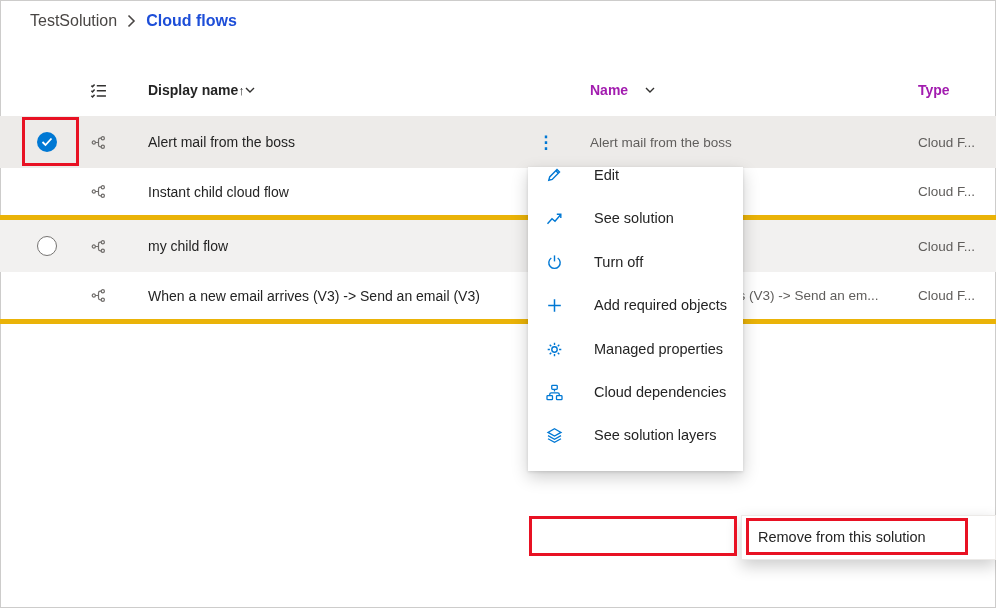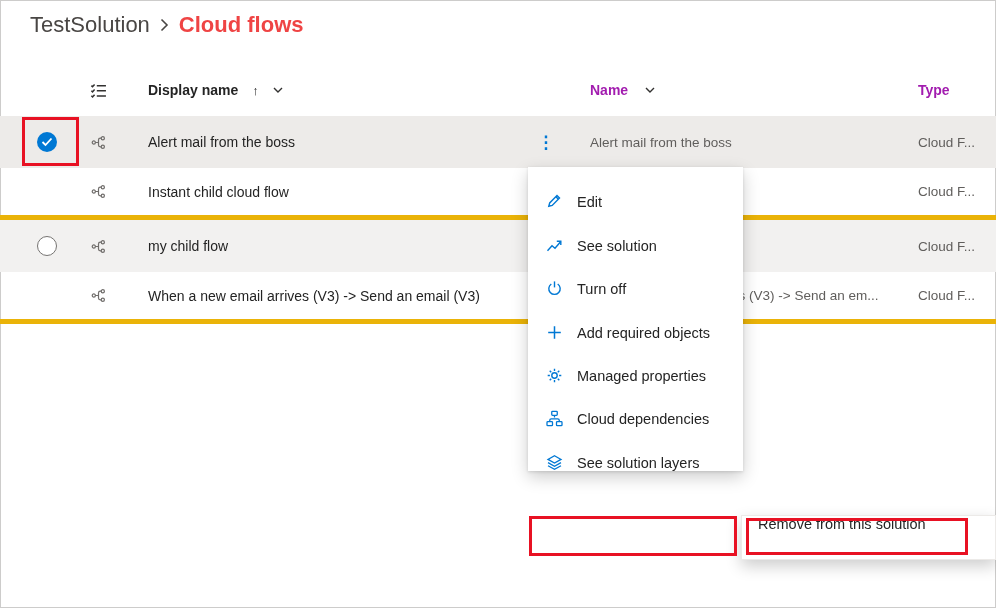--- a/index.html
+++ b/index.html
@@ -1,59 +1,59 @@
 <!DOCTYPE html>
 <html><head>
 <meta charset="utf-8">
 <style>
   *{box-sizing:border-box;margin:0;padding:0}
   html,body{background:#fff}
   body{font-family:"Liberation Sans",sans-serif}
   .stage{position:relative;width:996px;height:608px;background:#fff;overflow:hidden;outline:1px solid #cdcccb;outline-offset:-1px}
 
   
-  .breadcrumb{position:absolute;left:30px;top:12px;display:flex;align-items:center;gap:10px;font-size:22px}
+  .breadcrumb{position:absolute;left:30px;top:12px;display:flex;align-items:center;gap:10px;font-size:16px}
   .crumb{color:#494644;cursor:pointer}
-  .crumb.current{color:#ef4444;font-weight:700}
+  .crumb.current{color:#1d4ed8;font-weight:700}
 
   
   .grid{position:absolute;left:0;top:64px;right:0}
   .hrow,.row{display:flex;align-items:center;height:52px}
   .hrow{font-weight:700;font-size:14px;color:#242424}
   .c-check{width:80px;flex:none;display:flex;align-items:center}
   .c-icon{width:36px;flex:none;display:flex;justify-content:center;align-items:center}
-  .c-display{width:412px;flex:none;padding-left:32px;font-size:14px;color:#242424;white-space:nowrap;overflow:hidden;display:flex;align-items:center;gap:14px}
+  .c-display{width:412px;flex:none;padding-left:32px;font-size:14px;color:#242424;white-space:nowrap;overflow:hidden;display:flex;align-items:center;gap:0}
   .c-kebab{width:36px;flex:none;display:flex;justify-content:center;align-items:center}
   .c-name{width:336px;flex:none;padding-left:26px;white-space:nowrap;overflow:hidden}
   .c-type{flex:1;padding-left:18px;white-space:nowrap;overflow:hidden}
   .row .c-name,.row .c-type{font-size:13.5px;color:#605e5c}
   .hrow .c-name,.hrow .c-type{font-size:14px;color:#a21caf;display:flex;align-items:center;gap:17px;overflow:visible}
   .row.sel{background:#edebe9}
   .row.alt{background:#f2f1f0}
   .row.white{border-bottom:5px solid #eab308}
 
   .radio{width:20px;height:20px;border-radius:50%;margin-left:37px;flex:none}
   .radio.checked{background:#0078d4;display:flex;align-items:center;justify-content:center;cursor:pointer}
   .radio.empty{background:#fff;border:1px solid #767472;cursor:pointer}
   .kebab{color:#0078d4;font-size:17px;font-weight:700;cursor:pointer;line-height:1}
   .sort{font-weight:400;font-size:13px;color:#242424}
 
   
   .menu{position:absolute;left:528px;top:167px;width:215px;background:#fff;
         box-shadow:0 6px 16px rgba(0,0,0,.20),0 1px 3px rgba(0,0,0,.12);z-index:5}
-  .menu-item{height:43.4px;display:flex;align-items:flex-end;gap:13px;padding:0 12px 0 17px;
+  .menu-item{height:43.4px;display:flex;align-items:flex-start;gap:30px;padding:0 12px 0 17px;
              font-size:14.5px;color:#242424;cursor:pointer}
   .menu-item.hl{background:#f3f2f1}
   .mi-icon{width:19px;flex:none;display:flex;justify-content:center;align-items:center}
   .mi-chevron{margin-left:auto;display:flex;align-items:center}
 
   
   .submenu{position:absolute;left:741px;top:515px;width:255px;background:#fff;border:1px solid #eceae8;
            box-shadow:0 6px 16px rgba(0,0,0,.20);z-index:6}
-  .sub-item{height:42.5px;display:flex;align-items:flex-start;padding-left:16px;font-size:14.5px;color:#242424;cursor:pointer}
+  .sub-item{height:42.5px;display:flex;align-items:center;padding-left:16px;font-size:14.5px;color:#242424;cursor:pointer}
 
   
   .ann{position:absolute;border:3px solid #e81123;pointer-events:none;z-index:10}
   .ann-check{left:22px;top:117px;width:57px;height:49px}
   .ann-remove{left:529px;top:516px;width:208px;height:40px}
   .ann-sub{left:746px;top:518px;width:222px;height:37px}
 </style>
 </head>
 <body>
 

